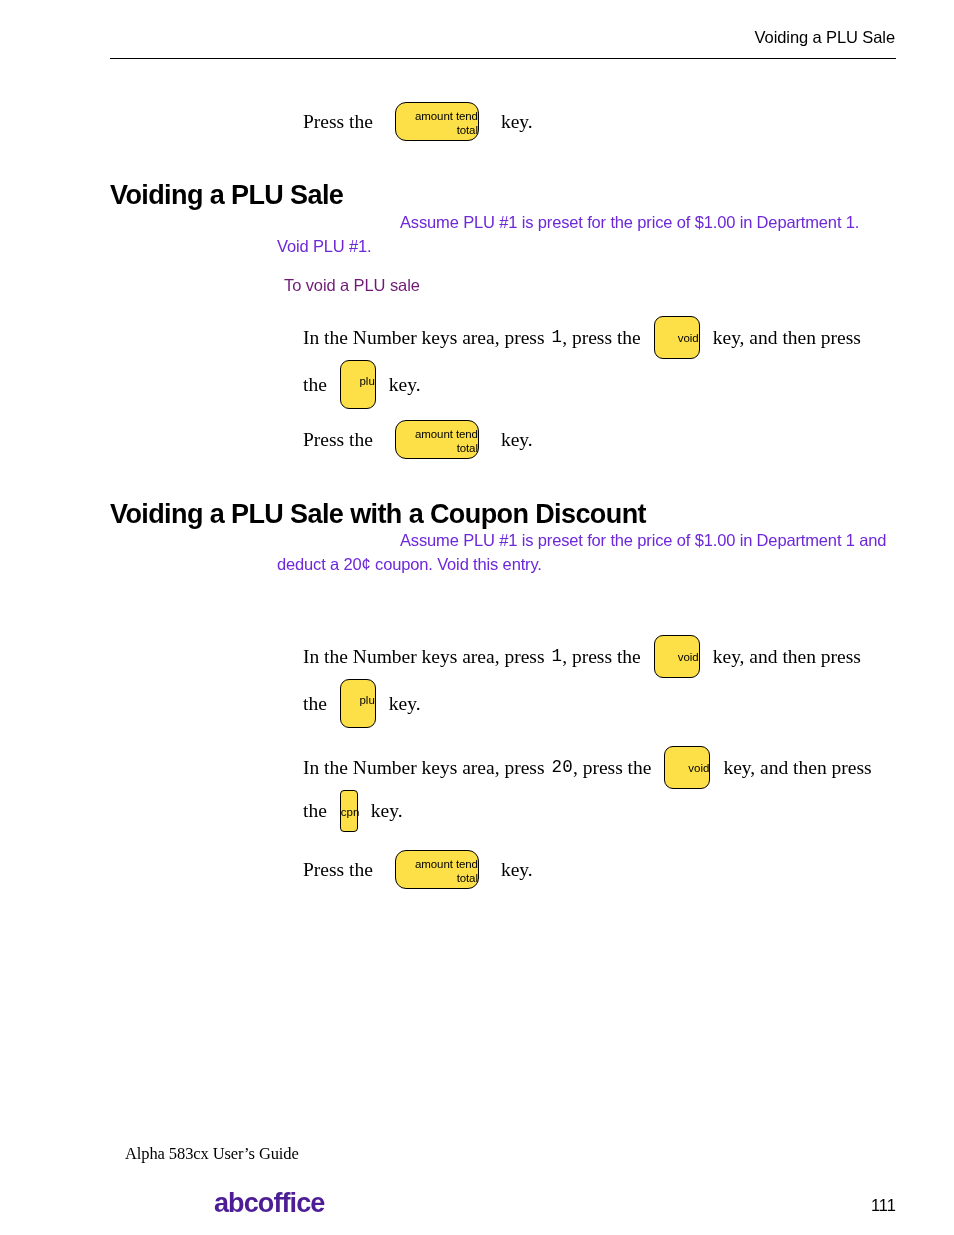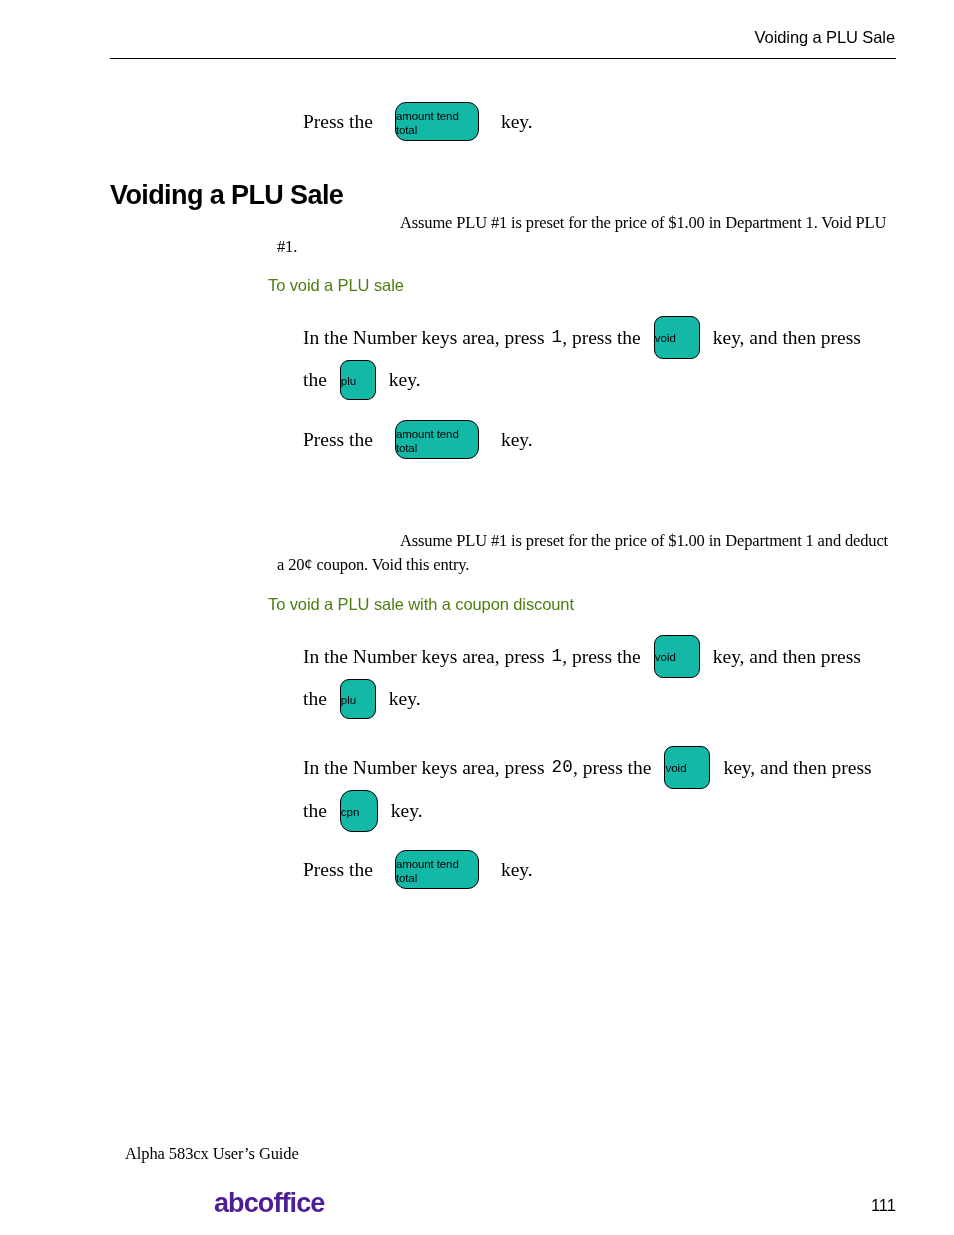--- a/index.html
+++ b/index.html
@@ -53,23 +53,23 @@
     font-family: "Liberation Mono", "DejaVu Sans Mono", monospace;
     font-size: 17.5px;
     letter-spacing: 0.2px;
   }
 
   
   .keycap {
     display: inline-block;
     border: 1.7px solid #000;
     border-radius: 9px;
-    background: #14b8a6;
-    font-family: "Liberation Sans", sans-serif;
-    text-align: left;
+    background: #fde047;
+    font-family: "Liberation Sans", sans-serif;
+    text-align: right;
     vertical-align: middle;
     box-sizing: border-box;
     color: #000;
   }
   .key-amount {
     width: 84px;
     height: 39px;
     font-size: 11.5px;
     line-height: 1.22;
     padding-top: 6px;
@@ -78,31 +78,31 @@
   }
   .key-void {
     width: 46px;
     height: 43px;
     font-size: 11.5px;
     line-height: 43px;
     border-radius: 9px;
   }
   .key-plu {
     width: 36px;
-    height: 40px;
+    height: 49px;
     font-size: 11.5px;
     line-height: 40px;
     border-radius: 9px;
   }
   .key-cpn {
-    width: 38px;
+    width: 18px;
     height: 42px;
     font-size: 11.5px;
     line-height: 42px;
-    border-radius: 12px;
+    border-radius: 4px;
   }
 
   
   .abs { position: absolute; }
 
   .press-line {
     display: flex;
     align-items: center;
     gap: 8px;
   }
@@ -117,36 +117,36 @@
     font-weight: bold;
     font-size: 27px;
     letter-spacing: -0.6px;
     color: #000;
     white-space: nowrap;
   }
 
   
   .body-par {
     position: absolute;
-    font-family: Liberation Serif, serif;
+    font-family: Liberation Sans, sans-serif;
     font-size: 16.5px;
     line-height: 1.45;
-    color: #000000;
+    color: #6d28d9;
     letter-spacing: -0.15px;
   }
   .par-indent-first {
     text-indent: 123px;
   }
 
   .sub-head {
     position: absolute;
-    left: 268px;
-    font-family: "Liberation Sans", sans-serif;
-    font-size: 16.5px;
-    color: #4d7c0f;
+    left: 284px;
+    font-family: "Liberation Sans", sans-serif;
+    font-size: 16.5px;
+    color: #701a75;
     letter-spacing: -0.1px;
     white-space: nowrap;
   }
 
   
   .step {
     position: absolute;
     left: 303px;
     display: flex;
     align-items: center;
@@ -224,24 +224,24 @@
 
   <div class="abs press-line serif-line" style="left:303px; top:420px;">
     <span class="txt-pre">Press the</span>
     <span class="keycap key-amount">
       <span>amount tend</span><br>
       <span>total</span>
     </span>
     <span class="txt-post">key.</span>
   </div>
 
+  <div class="h1" style="top:499px;">Voiding a PLU Sale with a Coupon Discount</div>
 
   <div class="body-par par-indent-first" style="left:277px; top:529px; width:615px;">Assume PLU #1 is preset for the price of $1.00 in Department 1 and deduct a 20¢ coupon. Void this entry.</div>
 
-  <div class="sub-head" style="top:595px;">To void a PLU sale with a coupon discount</div>
 
   <div class="step serif-line" style="top:635px;">
     <span>In the Number keys area, press</span>
     <span class="mono-num" style="margin-left:7px;">1</span>
     <span>, press the</span>
     <span class="keycap key-void gap-l">void</span>
     <span class="gap-l">key, and then press</span>
   </div>
 
   <div class="step serif-line" style="top:679px;">

